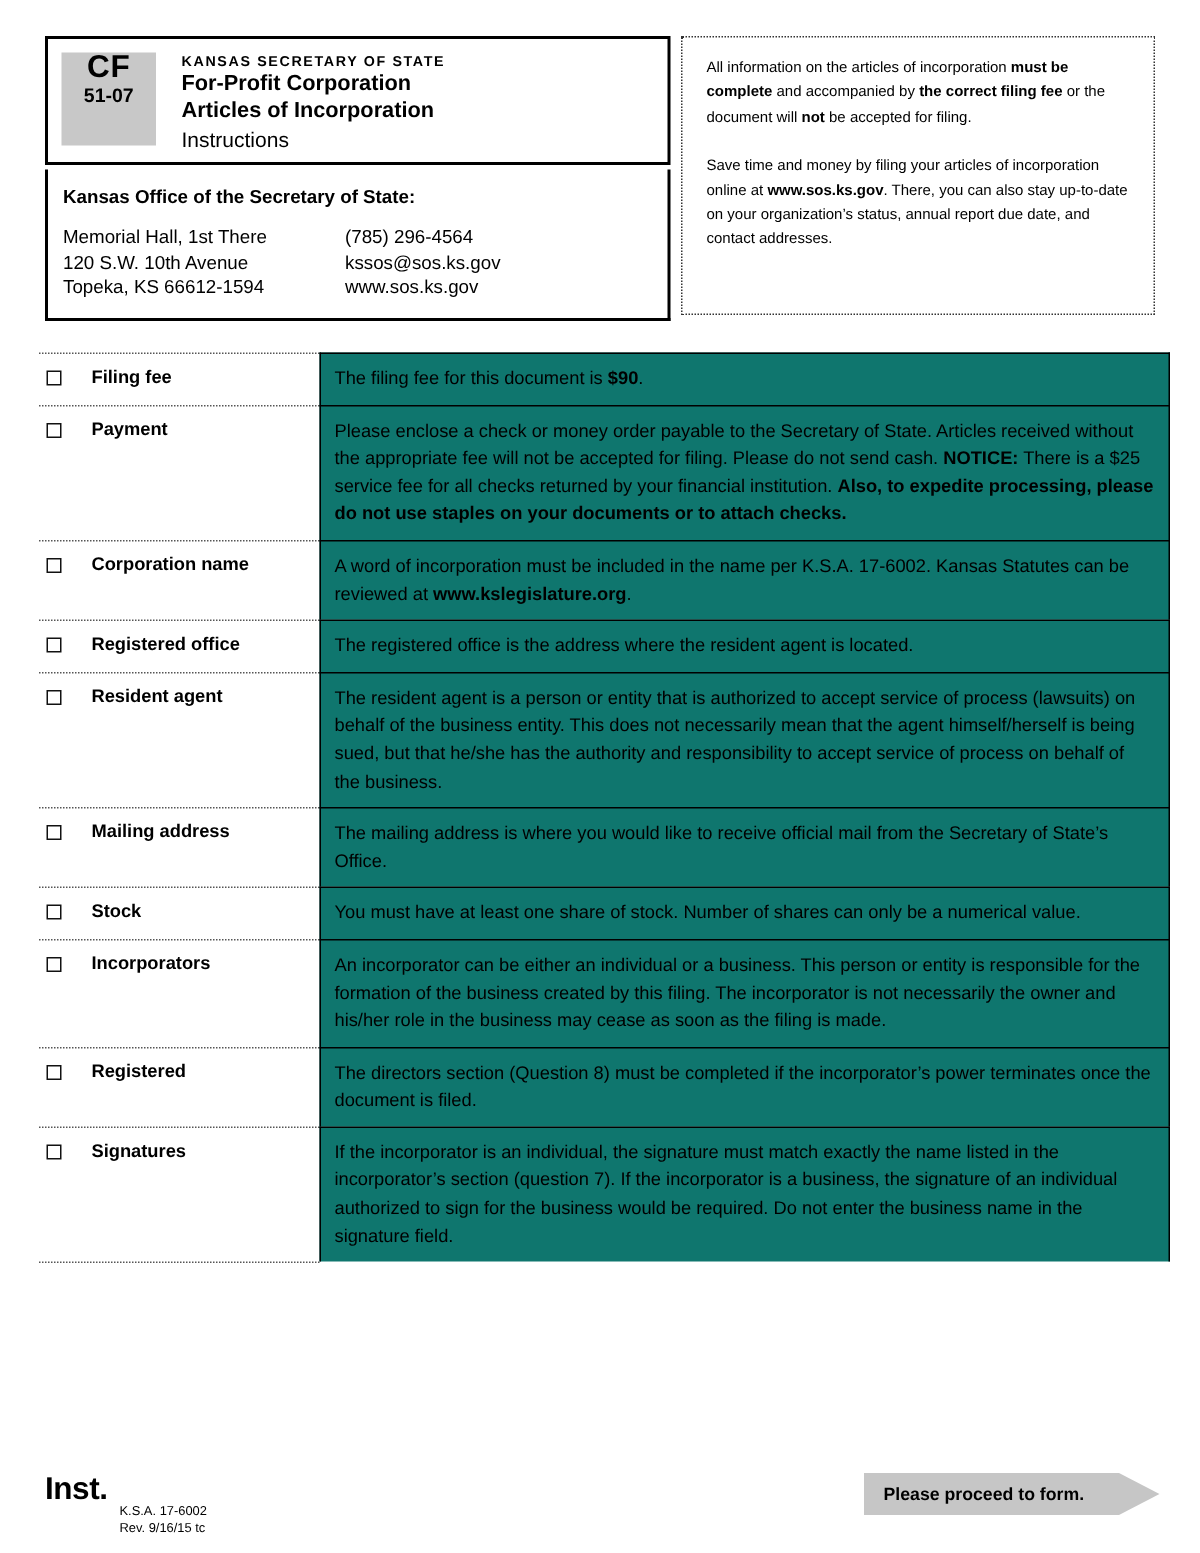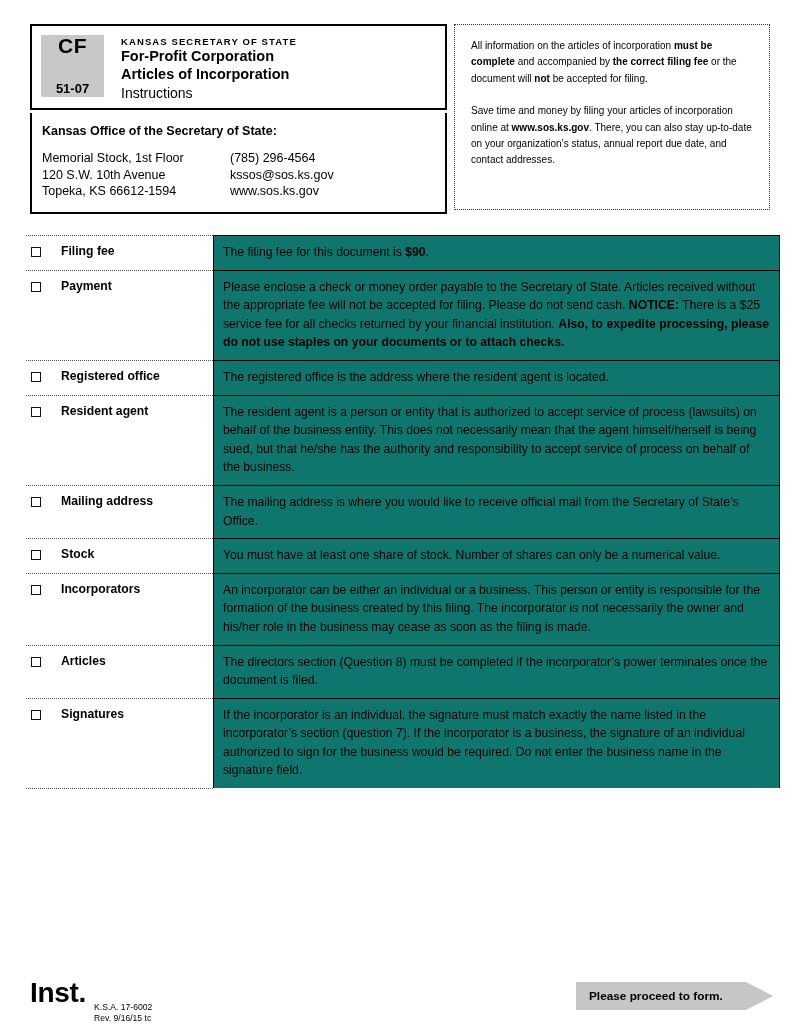--- a/index.html
+++ b/index.html
@@ -43,24 +43,23 @@
     align-items: flex-start;
     padding: 8px 0 0 9px;
   }
   .cf-badge {
     width: 63px;
     height: 62px;
     background: #c8c8c8;
     display: flex;
     flex-direction: column;
     align-items: center;
-    justify-content: center;
+    justify-content: flex-start;
     flex: none;
     margin-top: 1px;
-    gap: 24px;
   }
   .cf-badge .cf-main {
     font-size: 21px;
     font-weight: bold;
     line-height: 20px;
     letter-spacing: 0.5px;
   }
   .cf-badge .cf-sub {
     font-size: 13px;
     font-weight: bold;
@@ -177,21 +176,21 @@
   
   .footer {
     position: absolute;
     left: 30px;
     top: 982px;
     width: 745px;
     display: flex;
     align-items: flex-start;
   }
   .foot-inst {
-    font-size: 28px;
+    font-size: 21px;
     font-weight: bold;
     line-height: 22px;
     letter-spacing: -0.3px;
   }
   .foot-meta {
     margin-left: 8px;
     margin-top: 20px;
     font-size: 8.6px;
     line-height: 10.6px;
   }
@@ -245,21 +244,21 @@
           <div class="title-line-bold">For-Profit Corporation</div>
           <div class="title-line-bold">Articles of Incorporation</div>
           <div class="title-line-reg">Instructions</div>
         </div>
       </div>
 
       <div class="contact-box">
         <div class="contact-heading">Kansas Office of the Secretary of State:</div>
         <div class="contact-cols">
           <div class="contact-col-1">
-            <div>Memorial Stock, 1st Floor</div>
+            <div>Memorial Hall, 1st There</div>
             <div>120 S.W. 10th Avenue</div>
             <div>Topeka, KS 66612-1594</div>
           </div>
           <div class="contact-col-2">
             <div>(785) 296-4564</div>
             <div>kssos@sos.ks.gov</div>
             <div>www.sos.ks.gov</div>
           </div>
         </div>
       </div>
@@ -283,20 +282,27 @@
       <div class="trow">
         <div class="tleft">
           <div class="checkbox"></div>
           <div class="tlabel">Payment</div>
         </div>
         <div class="tright">Please enclose a check or money order payable to the Secretary of State. Articles received without the appropriate fee will not be accepted for filing. Please do not send cash. <b>NOTICE:</b> There is a $25 service fee for all checks returned by your financial institution. <b>Also, to expedite processing, please do not use staples on your documents or to attach checks.</b></div>
       </div>
       <div class="trow">
         <div class="tleft">
           <div class="checkbox"></div>
+          <div class="tlabel">Corporation name</div>
+        </div>
+        <div class="tright">A word of incorporation must be included in the name per K.S.A. 17-6002. Kansas Statutes can be reviewed at <b>www.kslegislature.org</b>.</div>
+      </div>
+      <div class="trow">
+        <div class="tleft">
+          <div class="checkbox"></div>
           <div class="tlabel">Registered office</div>
         </div>
         <div class="tright">The registered office is the address where the resident agent is located.</div>
       </div>
       <div class="trow">
         <div class="tleft">
           <div class="checkbox"></div>
           <div class="tlabel">Resident agent</div>
         </div>
         <div class="tright">The resident agent is a person or entity that is authorized to accept service of process (lawsuits) on behalf of the business entity. This does not necessarily mean that the agent himself/herself is being sued, but that he/she has the authority and responsibility to accept service of process on behalf of the business.</div>
@@ -318,21 +324,21 @@
       <div class="trow">
         <div class="tleft">
           <div class="checkbox"></div>
           <div class="tlabel">Incorporators</div>
         </div>
         <div class="tright">An incorporator can be either an individual or a business. This person or entity is responsible for the formation of the business created by this filing. The incorporator is not necessarily the owner and his/her role in the business may cease as soon as the filing is made.</div>
       </div>
       <div class="trow">
         <div class="tleft">
           <div class="checkbox"></div>
-          <div class="tlabel">Articles</div>
+          <div class="tlabel">Registered</div>
         </div>
         <div class="tright">The directors section (Question 8) must be completed if the incorporator’s power terminates once the document is filed.</div>
       </div>
       <div class="trow">
         <div class="tleft">
           <div class="checkbox"></div>
           <div class="tlabel">Signatures</div>
         </div>
         <div class="tright">If the incorporator is an individual, the signature must match exactly the name listed in the incorporator’s section (question 7). If the incorporator is a business, the signature of an individual authorized to sign for the business would be required. Do not enter the business name in the signature field.</div>
       </div>

